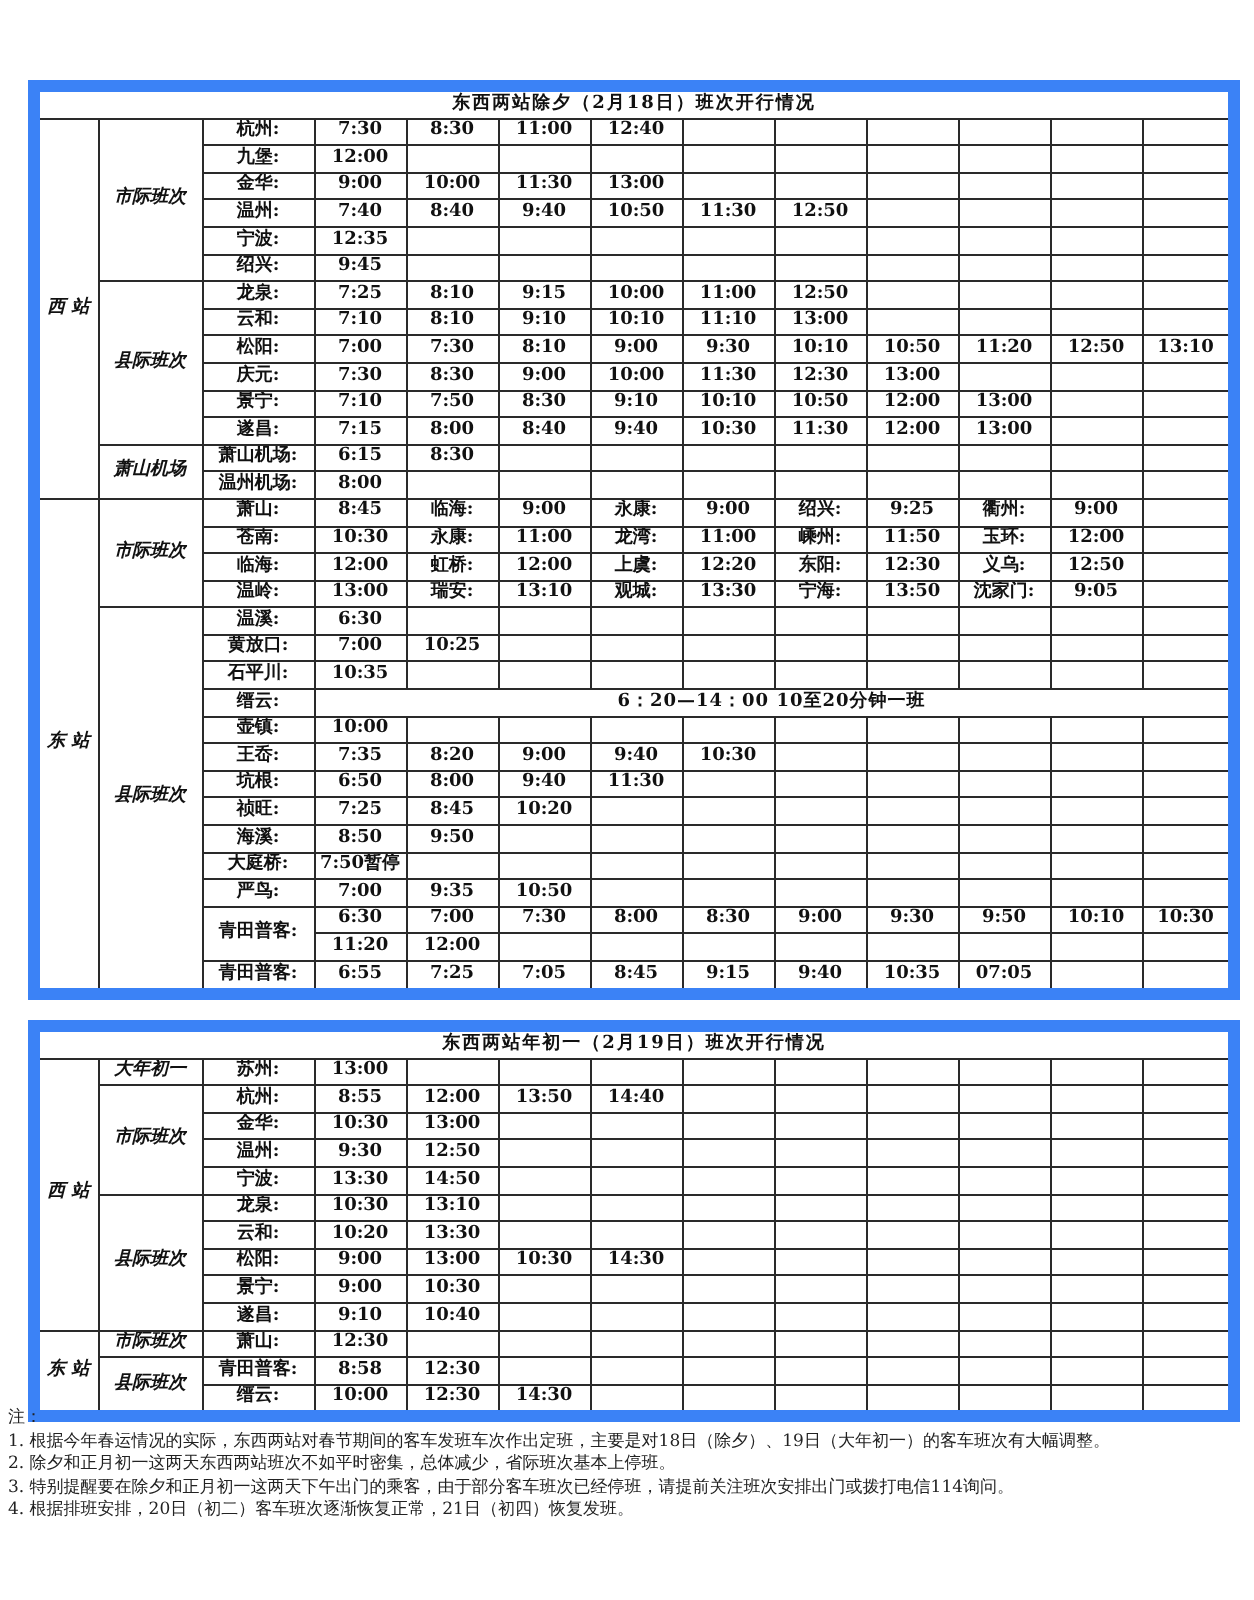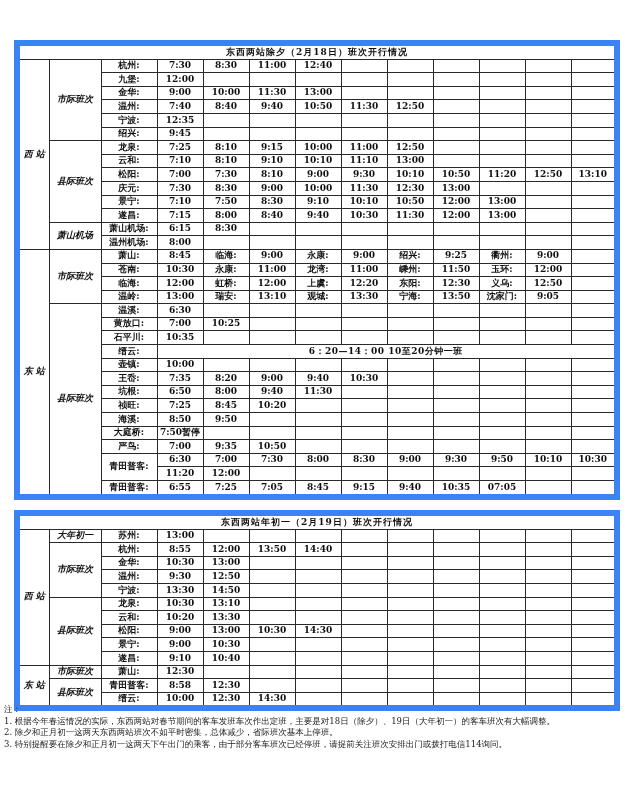--- a/index.html
+++ b/index.html
@@ -681,14 +681,15 @@
             <td class="time-cell"></td>
           </tr>
         </tbody>
       </table>
     </div>
   <div id="notes">
     <div>注：</div>
     <div>1. 根据今年春运情况的实际，东西两站对春节期间的客车发班车次作出定班，主要是对18日（除夕）、19日（大年初一）的客车班次有大幅调整。</div>
     <div>2. 除夕和正月初一这两天东西两站班次不如平时密集，总体减少，省际班次基本上停班。</div>
     <div>3. 特别提醒要在除夕和正月初一这两天下午出门的乘客，由于部分客车班次已经停班，请提前关注班次安排出门或拨打电信114询问。</div>
+    <div>4. 根据排班安排，20日（初二）客车班次逐渐恢复正常，21日（初四）恢复发班。</div>
   </div>
 </div>
 
 </body></html>

